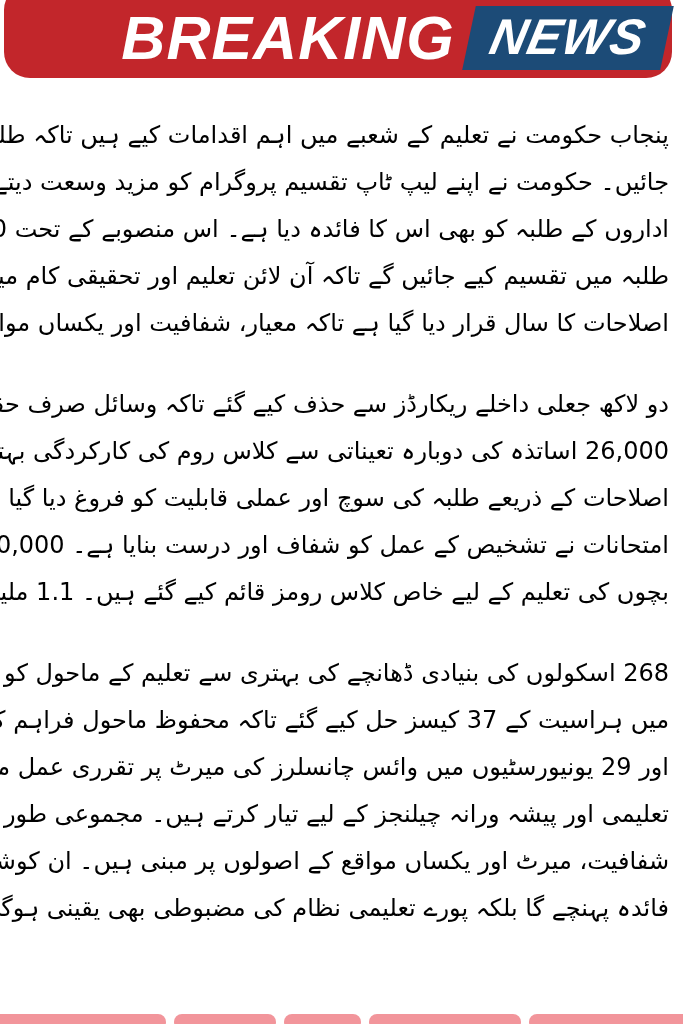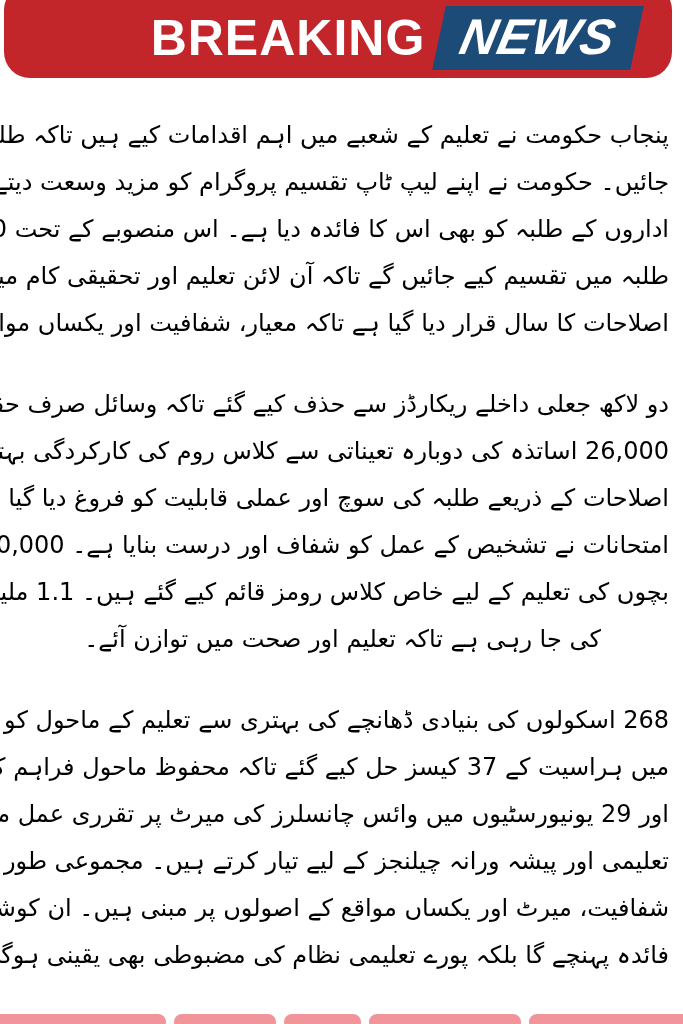--- a/index.html
+++ b/index.html
@@ -12,22 +12,22 @@
   .banner{
     position:absolute;top:-16px;left:4px;width:668px;height:94px;
     background:#C2262B;border-radius:26px;
     display:flex;align-items:center;justify-content:center;
   }
   .banner-inner{
     display:flex;align-items:center;gap:14px;
     margin-top:14px;transform:translateX(32px);
   }
   .breaking{
-    color:#ffffff;font-weight:bold;
-    font-size:50px;letter-spacing:1px;line-height:1;
+    color:#ffffff;font-style:italic;font-weight:bold;
+    font-size:61px;letter-spacing:1px;line-height:1;
     font-family:"Liberation Sans","DejaVu Sans",sans-serif;
     margin-left:48px;
   }
   .news-box{
     background:#1C4B77;transform:skewX(-12deg);
     padding:6px 22px 8px 22px;display:inline-block;
   }
   .news{
     display:inline-block;color:#ffffff;font-style:italic;font-weight:bold;
     font-size:50px;line-height:1;letter-spacing:1px;
@@ -74,21 +74,20 @@
       <div class="line">طلبہ میں تقسیم کیے جائیں گے تاکہ آن لائن تعلیم اور تحقیقی کام میں مدد ملے۔ 2025 کو تعلیم کی</div>
       <div class="line">اصلاحات کا سال قرار دیا گیا ہے تاکہ معیار، شفافیت اور یکساں مواقع پر توجہ دی جا سکے۔</div>
     </section>
 
     <section class="para">
       <div class="line">دو لاکھ جعلی داخلے ریکارڈز سے حذف کیے گئے تاکہ وسائل صرف حقیقی طلبہ تک پہنچیں۔</div>
       <div class="line">26,000 اساتذہ کی دوبارہ تعیناتی سے کلاس روم کی کارکردگی بہتر ہوئی ہے۔ نصاب کی</div>
       <div class="line">اصلاحات کے ذریعے طلبہ کی سوچ اور عملی قابلیت کو فروغ دیا گیا ہے۔ ای-مارکنگ اور ڈیجیٹل</div>
       <div class="line">امتحانات نے تشخیص کے عمل کو شفاف اور درست بنایا ہے۔ 10,000 اسکولوں میں ابتدائی</div>
       <div class="line">بچوں کی تعلیم کے لیے خاص کلاس رومز قائم کیے گئے ہیں۔ 1.1 ملین طلبہ کو روزانہ غذائیت فراہم</div>
-      <div class="line">کی جا رہی ہے تاکہ تعلیم اور صحت میں توازن آئے۔</div>
     </section>
 
     <section class="para">
       <div class="line">268 اسکولوں کی بنیادی ڈھانچے کی بہتری سے تعلیم کے ماحول کو بہتر بنایا گیا ہے۔ تعلیمی اداروں</div>
       <div class="line">میں ہراسیت کے 37 کیسز حل کیے گئے تاکہ محفوظ ماحول فراہم کیا جا سکے۔ 450 کالجز میں پرنسپلز</div>
       <div class="line">اور 29 یونیورسٹیوں میں وائس چانسلرز کی میرٹ پر تقرری عمل میں آئی۔ یہ اقدامات طلبہ کو جدید</div>
       <div class="line">تعلیمی اور پیشہ ورانہ چیلنجز کے لیے تیار کرتے ہیں۔ مجموعی طور پر، پنجاب کی حکومت کی یہ اصلاحات</div>
       <div class="line">شفافیت، میرٹ اور یکساں مواقع کے اصولوں پر مبنی ہیں۔ ان کوششوں سے نہ صرف طلبہ کو</div>
       <div class="line">فائدہ پہنچے گا بلکہ پورے تعلیمی نظام کی مضبوطی بھی یقینی ہوگی۔</div>
     </section>

